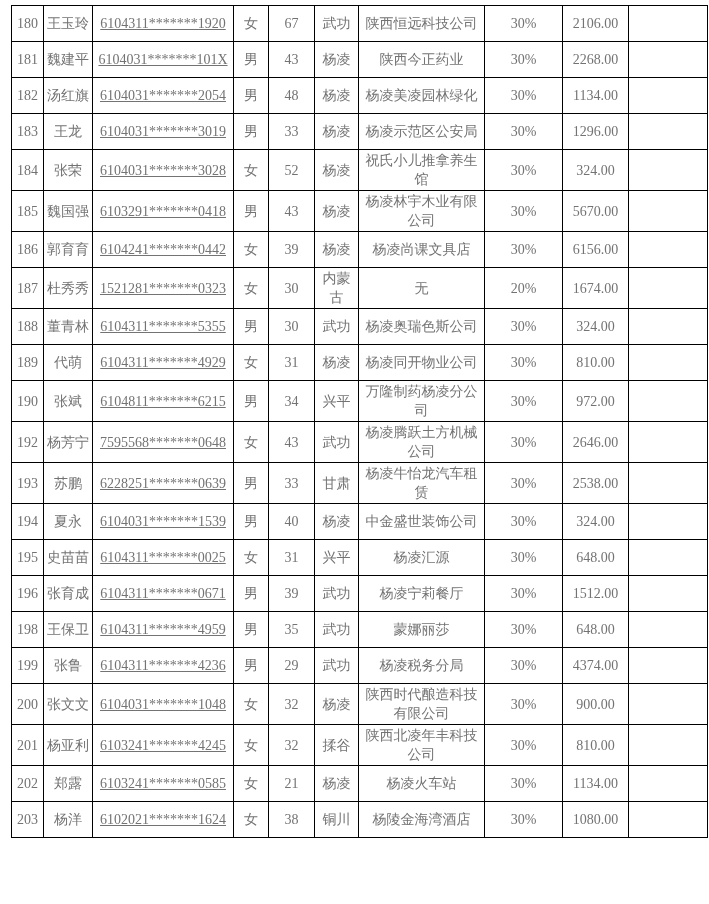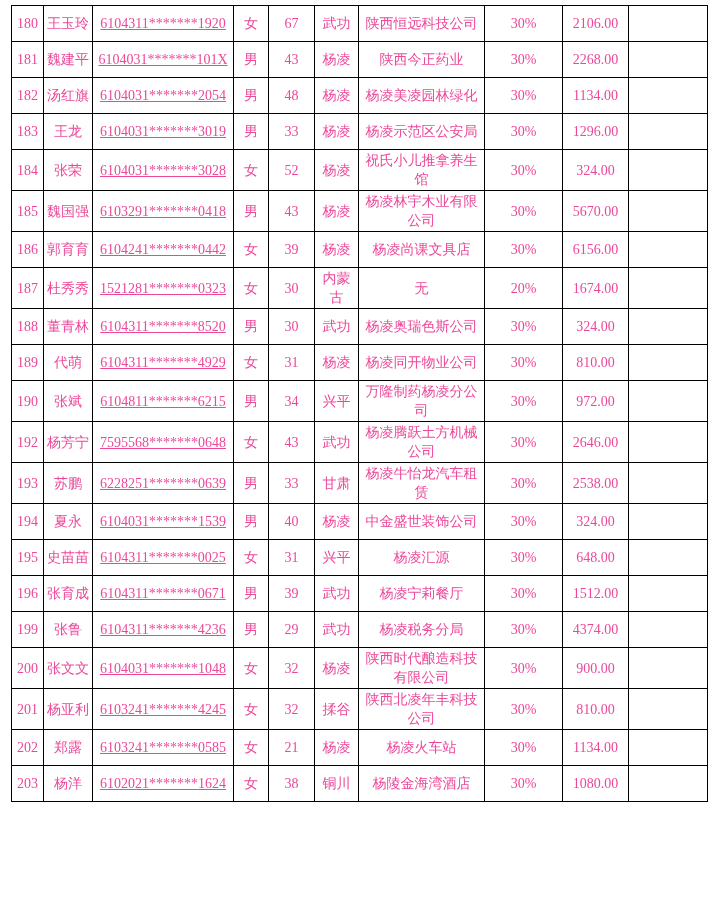--- a/index.html
+++ b/index.html
@@ -7,21 +7,21 @@
     padding: 0;
     background: #ffffff;
   }
   .page {
     position: relative;
     width: 709px;
     height: 904px;
     background: #ffffff;
     overflow: hidden;
     font-family: "Liberation Serif", "DejaVu Serif", serif;
-    color: #ec4899;
+    color: #737373;
   }
   table.roster {
     position: absolute;
     left: 11px;
     top: 5px;
     width: 696px;
     border-collapse: collapse;
     table-layout: fixed;
   }
   table.roster td {
@@ -162,21 +162,21 @@
     <td class="col-origin">内蒙古</td>
     <td class="col-employer">无</td>
     <td class="col-ratio">20%</td>
     <td class="col-amount">1674.00</td>
     <td class="col-note"></td>
   </tr>
 
   <tr>
     <td class="col-no">188</td>
     <td class="col-name">董青林</td>
-    <td class="col-id">6104311*******8520</td>
+    <td class="col-id">6104311*******5355</td>
     <td class="col-gender">男</td>
     <td class="col-age">30</td>
     <td class="col-origin">武功</td>
     <td class="col-employer">杨凌奥瑞色斯公司</td>
     <td class="col-ratio">30%</td>
     <td class="col-amount">324.00</td>
     <td class="col-note"></td>
   </tr>
 
   <tr>
@@ -265,20 +265,32 @@
     <td class="col-gender">男</td>
     <td class="col-age">39</td>
     <td class="col-origin">武功</td>
     <td class="col-employer">杨凌宁莉餐厅</td>
     <td class="col-ratio">30%</td>
     <td class="col-amount">1512.00</td>
     <td class="col-note"></td>
   </tr>
 
 
+  <tr>
+    <td class="col-no">198</td>
+    <td class="col-name">王保卫</td>
+    <td class="col-id">6104311*******4959</td>
+    <td class="col-gender">男</td>
+    <td class="col-age">35</td>
+    <td class="col-origin">武功</td>
+    <td class="col-employer">蒙娜丽莎</td>
+    <td class="col-ratio">30%</td>
+    <td class="col-amount">648.00</td>
+    <td class="col-note"></td>
+  </tr>
 
   <tr>
     <td class="col-no">199</td>
     <td class="col-name">张鲁</td>
     <td class="col-id">6104311*******4236</td>
     <td class="col-gender">男</td>
     <td class="col-age">29</td>
     <td class="col-origin">武功</td>
     <td class="col-employer">杨凌税务分局</td>
     <td class="col-ratio">30%</td>

